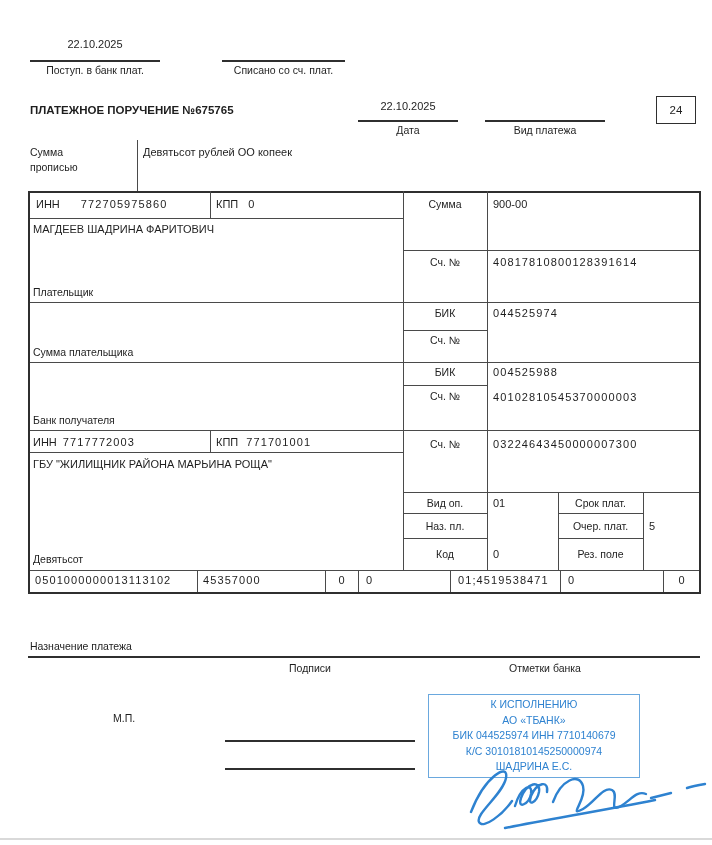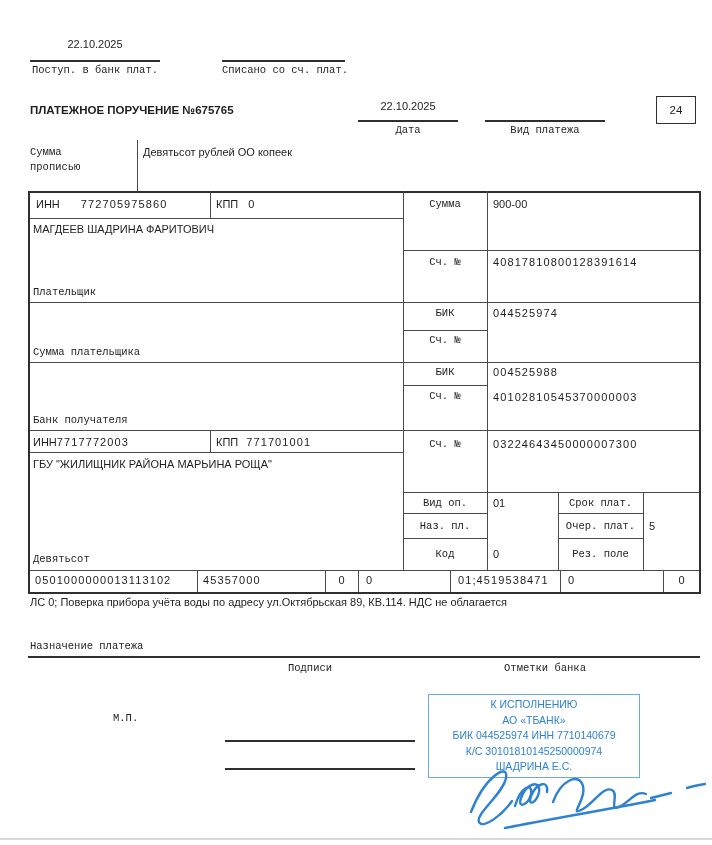--- a/index.html
+++ b/index.html
@@ -1,19 +1,19 @@
 <!DOCTYPE html>
 <html><head>
 <meta charset="utf-8">
 <style>
   html,body{margin:0;padding:0;background:#ffffff;}
   #doc{position:relative;width:712px;height:845px;background:#ffffff;overflow:hidden;
        font-family:"Liberation Sans",sans-serif;color:#1e1e1e;}
   .t{position:absolute;font-size:11px;white-space:nowrap;line-height:13px;}
-  .lbl{font-size:10.5px;font-family:Liberation Mono, monospace;}
+  .lbl{font-size:10.5px;}
   .c{text-align:center;}
   .b{font-weight:bold;}
   .num{letter-spacing:1.1px;}
   .hl{position:absolute;height:1px;background:#4a4a4a;}
   .hl2{position:absolute;height:2px;background:#2f2f2f;}
   .vl{position:absolute;width:1px;background:#4a4a4a;}
   .vl2{position:absolute;width:2px;background:#2f2f2f;}
   .box{position:absolute;border:2px solid #2f2f2f;display:flex;align-items:center;justify-content:center;}
   .stamp{position:absolute;left:428px;top:694px;width:210px;height:82px;border:1.5px solid #6aa8de;
          display:flex;flex-direction:column;align-items:center;justify-content:center;
@@ -85,21 +85,21 @@
   </div>
   <div class="t" style="left:216px;top:198px">
     <span>КПП</span><span style="margin-left:10px">0</span>
   </div>
   <div class="t" style="left:33px;top:223px">МАГДЕЕВ ШАДРИНА ФАРИТОВИЧ</div>
   <div class="t lbl" style="left:33px;top:286px">Плательщик</div>
   <div class="t lbl" style="left:33px;top:346px">Сумма плательщика</div>
   <div class="t lbl" style="left:33px;top:414px">Банк получателя</div>
 
   <div class="t" style="left:33px;top:436px">
-    <span>ИНН</span><span class="num" style="">7717772003</span>
+    <span>ИНН</span><span class="num" style="margin-left:6px">7717772003</span>
   </div>
   <div class="t" style="left:216px;top:436px">
     <span>КПП</span><span class="num" style="margin-left:8px">771701001</span>
   </div>
   <div class="t" style="left:33px;top:458px">ГБУ "ЖИЛИЩНИК РАЙОНА МАРЬИНА РОЩА"</div>
   <div class="t lbl" style="left:33px;top:553px">Девятьсот</div>
 
   <div class="t lbl c" style="left:403px;top:198px;width:84px">Сумма</div>
   <div class="t lbl c" style="left:403px;top:256px;width:84px">Сч. №</div>
   <div class="t lbl c" style="left:403px;top:307px;width:84px">БИК</div>
@@ -126,21 +126,20 @@
   <div class="t" style="left:649px;top:520px">5</div>
 
   <div class="t num" style="left:35px;top:574px">0501000000013113102</div>
   <div class="t num" style="left:203px;top:574px">45357000</div>
   <div class="t c" style="left:325px;top:574px;width:33px">0</div>
   <div class="t" style="left:366px;top:574px">0</div>
   <div class="t num" style="left:458px;top:574px">01;4519538471</div>
   <div class="t" style="left:568px;top:574px">0</div>
   <div class="t c" style="left:663px;top:574px;width:37px">0</div>
 
-  <div class="t" style="left:30px;top:596px">ЛС 0; Поверка прибора учёта воды по адресу ул.Октябрьская 89, КВ.114. НДС не облагается</div>
   <div class="t lbl" style="left:30px;top:640px">Назначение платежа</div>
   <div class="hl2" style="left:28px;top:656px;width:672px"></div>
 
   <div class="t lbl c" style="left:230px;top:662px;width:160px">Подписи</div>
   <div class="t lbl c" style="left:455px;top:662px;width:180px">Отметки банка</div>
   <div class="t lbl" style="left:113px;top:712px">М.П.</div>
   <div class="hl2" style="left:225px;top:740px;width:190px"></div>
   <div class="hl2" style="left:225px;top:768px;width:190px"></div>
 
   <div class="stamp" style="color:#2e82d0">

